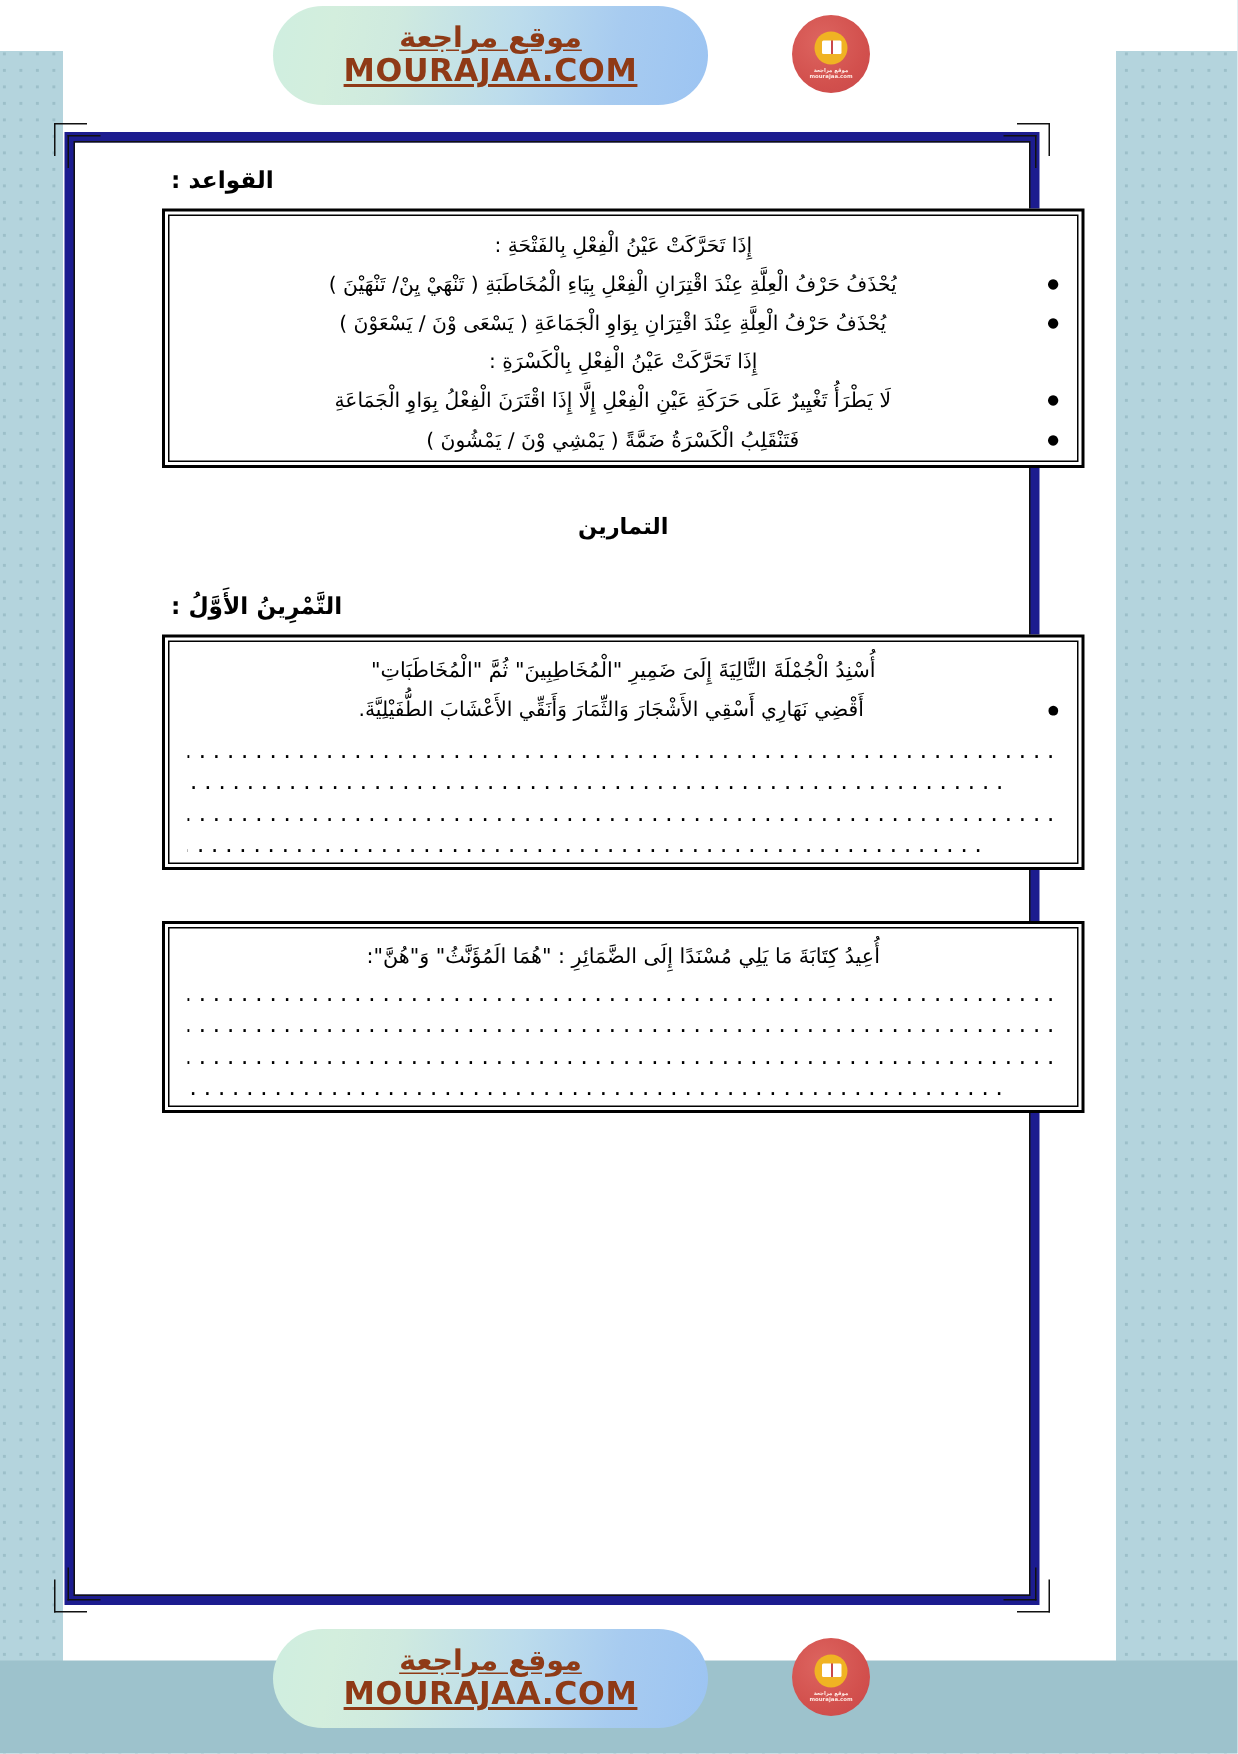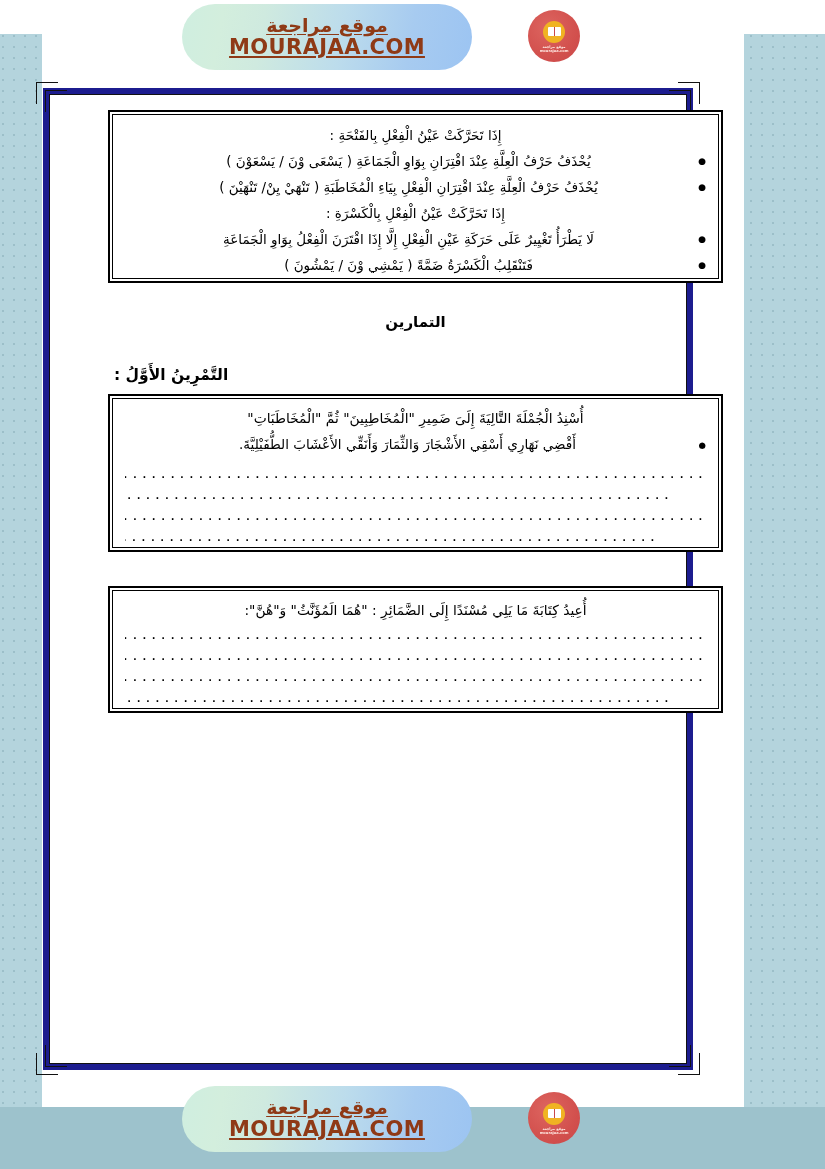--- a/index.html
+++ b/index.html
@@ -324,27 +324,28 @@
     </div>
     <div class="logo-sub">
       <span>موقع مراجعة</span><br>
       <span>mourajaa.com</span>
     </div>
   </div>
 </div>
 
 <div class="content">
 
+  <div class="section-heading">القواعد :</div>
 
   <div class="box">
     <div class="box-inner">
       <div class="rule-line hdr">إِذَا تَحَرَّكَتْ عَيْنُ الْفِعْلِ بِالفَتْحَةِ :</div>
       <ul class="bullets">
+        <li>يُحْذَفُ حَرْفُ الْعِلَّةِ عِنْدَ اقْتِرَانِ الْفِعْلِ بِيَاءِ الْمُخَاطَبَةِ ( تَنْهَيْ يِنْ/ تَنْهَيْنَ )</li>
         <li>يُحْذَفُ حَرْفُ الْعِلَّةِ عِنْدَ اقْتِرَانِ بِوَاوِ الْجَمَاعَةِ ( يَسْعَى وْنَ / يَسْعَوْنَ )</li>
-        <li>يُحْذَفُ حَرْفُ الْعِلَّةِ عِنْدَ اقْتِرَانِ الْفِعْلِ بِيَاءِ الْمُخَاطَبَةِ ( تَنْهَيْ يِنْ/ تَنْهَيْنَ )</li>
       </ul>
       <div class="rule-line hdr">إِذَا تَحَرَّكَتْ عَيْنُ الْفِعْلِ بِالْكَسْرَةِ :</div>
       <ul class="bullets">
         <li>لَا يَطْرَأُ تَغْيِيرٌ عَلَى حَرَكَةِ عَيْنِ الْفِعْلِ إِلَّا إِذَا اقْتَرَنَ الْفِعْلُ بِوَاوِ الْجَمَاعَةِ</li>
         <li class="cont" style="padding-right:18px;">فَتَنْقَلِبُ الْكَسْرَةُ ضَمَّةً ( يَمْشِي وْنَ / يَمْشُونَ )</li>
       </ul>
     </div>
   </div>
 
   <div class="tamarin-title">التمارين</div>

